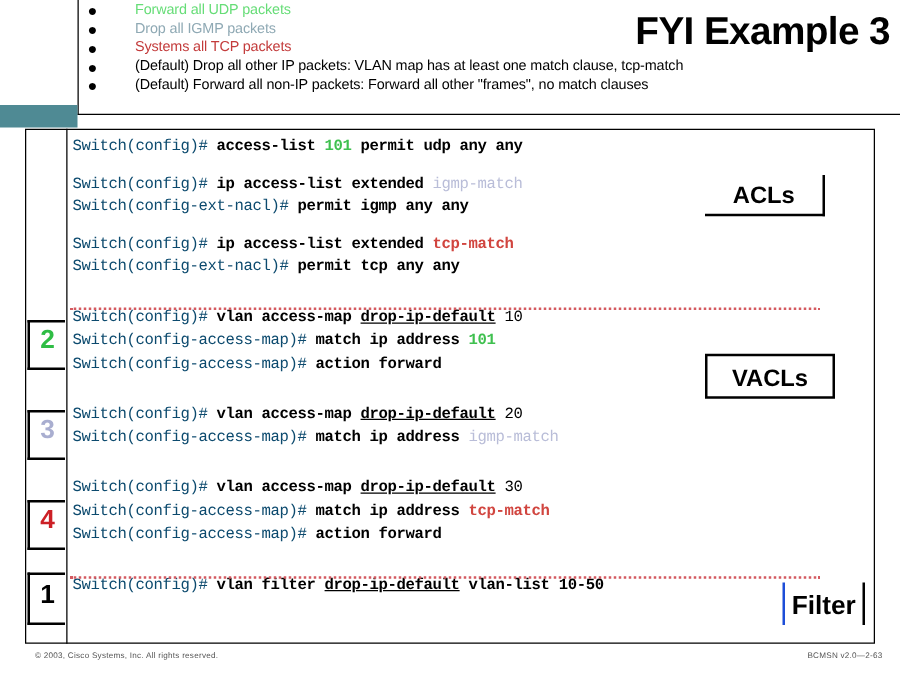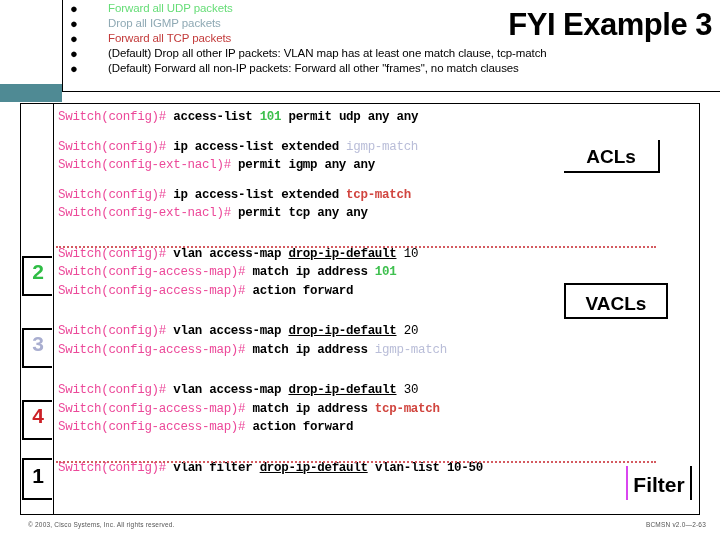--- a/index.html
+++ b/index.html
@@ -106,21 +106,21 @@
     left: 58px; top: 108px;
     width: 600px;
   }
   .code-line {
     font-family: "Liberation Mono", monospace;
     font-size: 12.5px;
     line-height: 18.5px;
     white-space: pre;
     letter-spacing: -0.3px;
   }
-  .prompt { color: #ec4899; }
+  .prompt { color: #0c4a6e; }
   .cmd    { color: #000000; font-weight: bold; }
   .plain  { color: #000000; }
   .green  { color: #3fc04f; font-weight: bold; margin-top: 19px; }
   .red    { color: #d1453f; font-weight: bold; }
   .blue   { color: #b9bdd8; }
   .uline  { text-decoration: underline; }
   .gap    { height: 11px; }
 
   
   .dotted-sep {
@@ -170,21 +170,21 @@
     left: 564px; top: 283px;
     width: 104px; height: 36px;
     padding-top: 9px;
     border: 2px solid #000000;
   }
   #filter-label {
     left: 626px; top: 466px;
     width: 66px; height: 34px;
     padding-top: 8px;
     font-size: 21px;
-    border-left: 2px solid #d946ef;
+    border-left: 2px solid #1d4ed8;
     border-right: 2px solid #000000;
   }
 
   
   #footer-left {
     position: absolute;
     left: 28px; top: 521px;
     font-size: 6.5px;
     color: #555555;
     letter-spacing: 0.2px;
@@ -210,21 +210,21 @@
     <div class="bullet-row">
       <span class="bullet-dot">●</span>
       <span class="bullet-text bl-green">Forward all UDP packets</span>
     </div>
     <div class="bullet-row">
       <span class="bullet-dot">●</span>
       <span class="bullet-text bl-blue">Drop all IGMP packets</span>
     </div>
     <div class="bullet-row">
       <span class="bullet-dot">●</span>
-      <span class="bullet-text bl-red">Forward all TCP packets</span>
+      <span class="bullet-text bl-red">Systems all TCP packets</span>
     </div>
     <div class="bullet-row">
       <span class="bullet-dot">●</span>
       <span class="bullet-text bl-black">(Default) Drop all other IP packets: VLAN map has at least one match clause, tcp-match</span>
     </div>
     <div class="bullet-row">
       <span class="bullet-dot">●</span>
       <span class="bullet-text bl-black">(Default) Forward all non-IP packets: Forward all other "frames", no match clauses</span>
     </div>
   </div>

